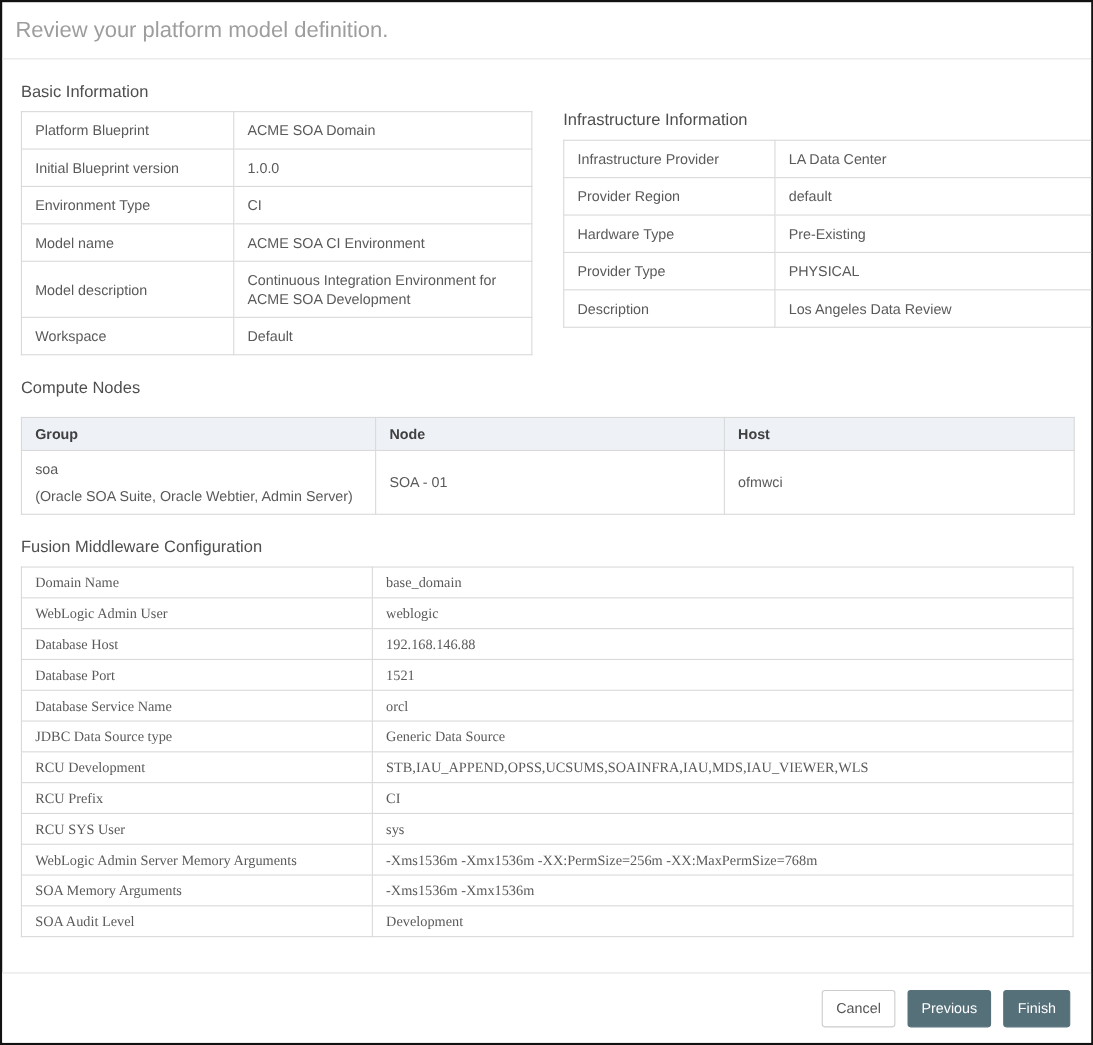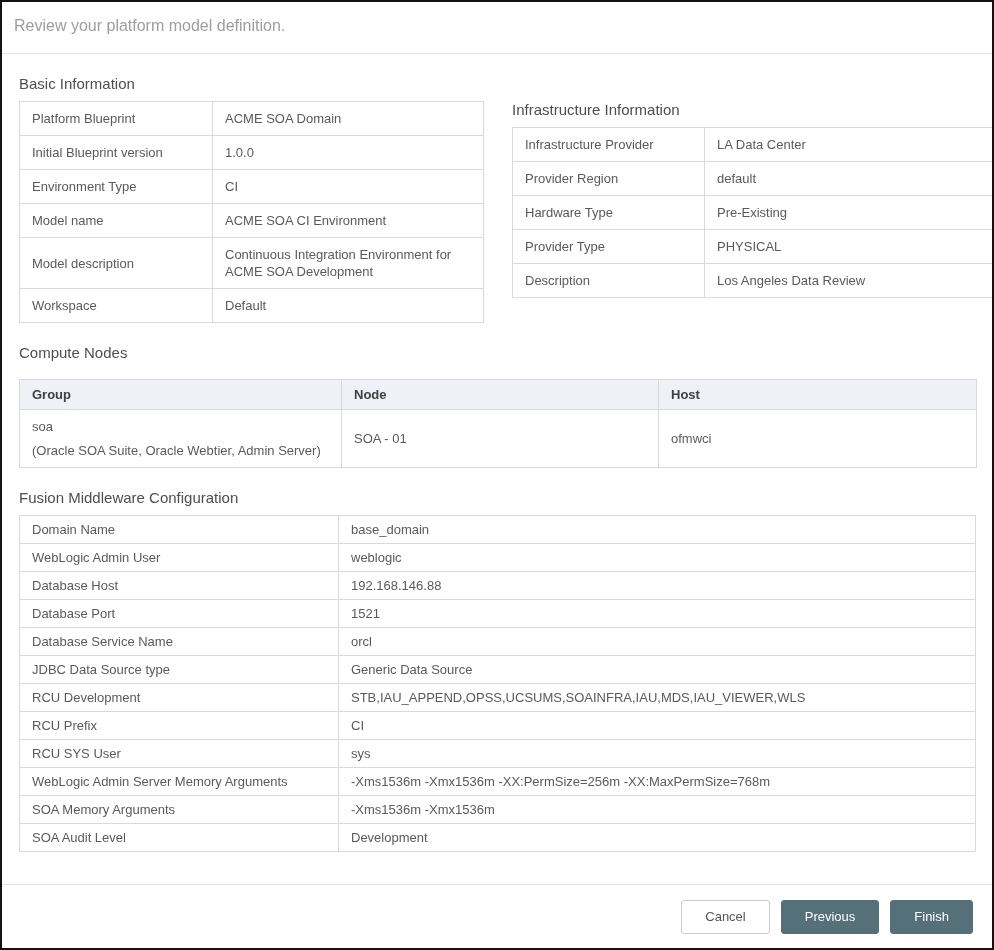--- a/index.html
+++ b/index.html
@@ -13,21 +13,21 @@
     border: 2px solid #121212;
     background: #fff;
     position: relative;
     overflow: hidden;
   }
   .dialog-header {
     height: 52px;
     padding: 15px 12px 0 12px;
     border-bottom: 1px solid #e4e4e4;
     color: #9d9d9d;
-    font-size: 16px;
+    font-size: 20px;
   }
   .content { padding: 0 17px; }
   .top-row { display: flex; gap: 28px; align-items: center; }
   .section-title {
     font-size: 15px;
     color: #4e4e4e;
     margin: 21px 0 9px 0;
   }
   table { border-collapse: collapse; table-layout: fixed; }
   td, th {
@@ -51,36 +51,36 @@
     font-weight: bold;
     padding: 6px 12px;
   }
   .cn-table .col-group { width: 322px; }
   .cn-table .col-node  { width: 317px; }
   .cn-table .col-host  { width: 318px; }
   .cn-table td { padding: 8px 12px; }
   .group-line1 { margin-bottom: 7px; }
   .fmw-table { width: 957px; }
   .fmw-table .col-label { width: 319px; }
-  .fmw-table td { padding: 5px 12px; }
+  .fmw-table td { padding: 5px 12px; font-family: Liberation Serif, serif; }
   .footer {
     position: absolute; left: 0; right: 0; bottom: 0;
     height: 64px;
     border-top: 1px solid #e4e4e4;
     background: #fff;
     display: flex; align-items: center; justify-content: flex-end;
     gap: 11px;
     padding-right: 19px;
   }
   .btn {
     font-family: inherit;
     font-size: 13px;
     line-height: 16px;
     border-radius: 3px;
-    padding: 8px 23px;
+    padding: 8px 12px;
     cursor: pointer;
     text-align: center;
   }
   .btn-secondary { background: #ffffff; border: 1px solid #cccccc; color: #555555; }
   .btn-primary  { background: #56707a; border: 1px solid #56707a; color: #ffffff; }
 </style>
 </head>
 <body>
 
 <div class="window">

